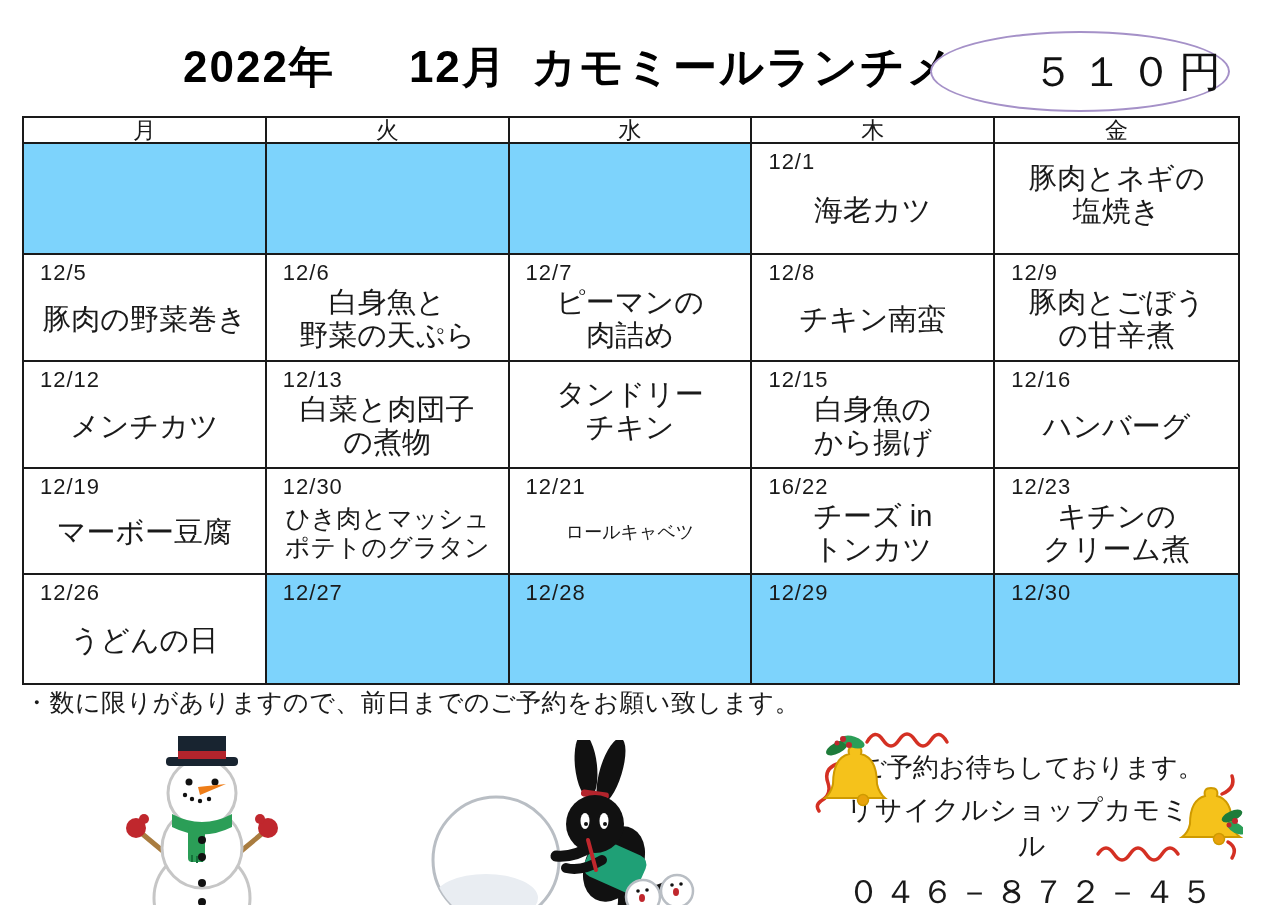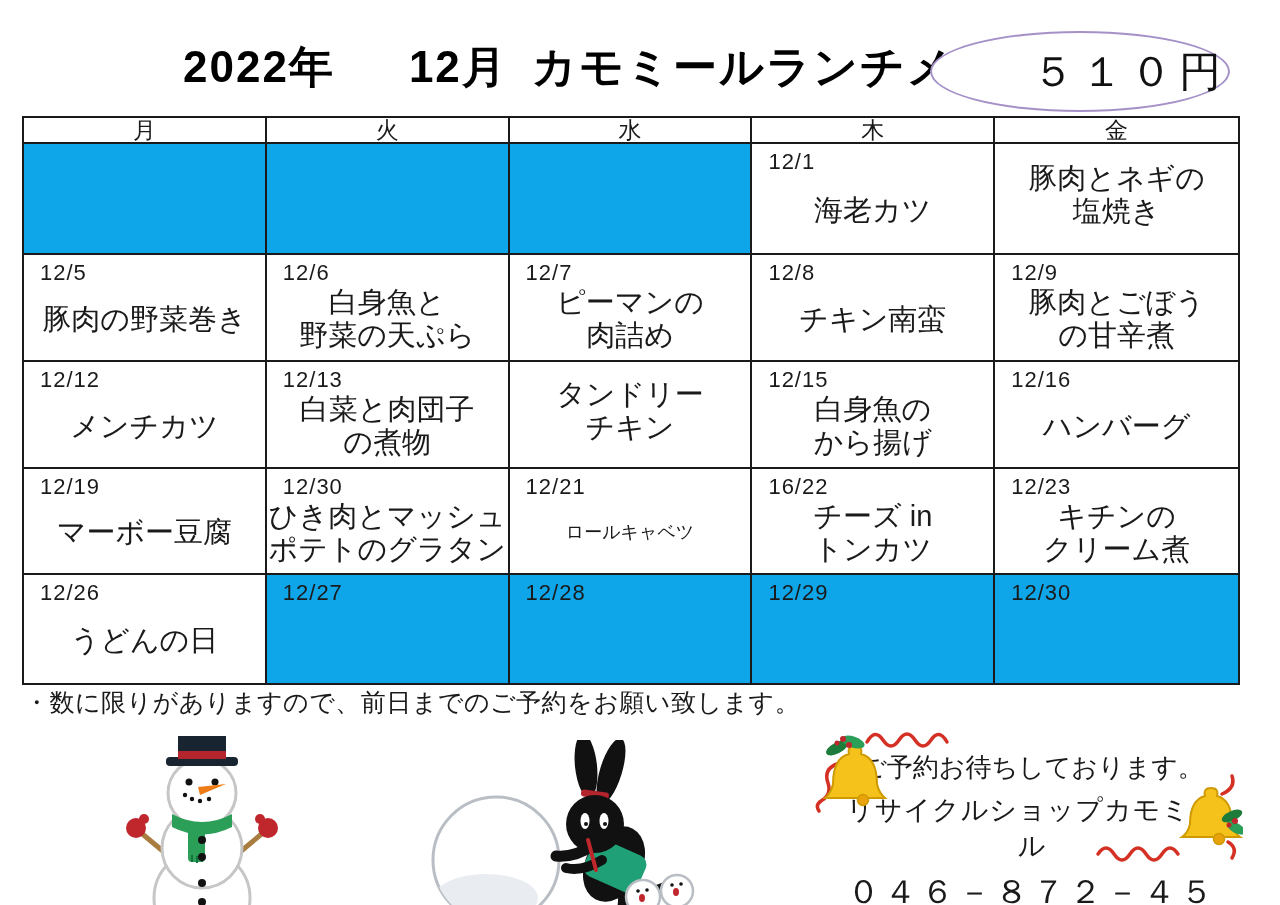--- a/index.html
+++ b/index.html
@@ -34,28 +34,28 @@
     grid-template-rows:26px 111px 107px 107px 106px auto;
   }
   .cal > div { border-right:2px solid #1a1a1a; border-bottom:2px solid #1a1a1a; }
   .cal > div:nth-child(5n) { border-right:none; }
   .cal > div:nth-child(n+26) { border-bottom:none; }
   .dow {
     display:flex; align-items:center; justify-content:center;
     font-size:23px; font-weight:normal;
   }
   .cell { display:flex; flex-direction:column; }
-  .cell.gray { background:#0ea5e9; }
+  .cell.gray { background:#7dd3fc; }
   .date { font-size:22px; padding:5px 0 0 16px; letter-spacing:1px; }
   .menu {
     flex:1; display:flex; align-items:center; justify-content:center;
     text-align:center; font-size:29px; line-height:1.13;
     white-space:pre-line; padding-bottom:8px;
   }
-  .menu.sm { font-size:29px; }
+  .menu.sm { font-size:25px; }
   .menu.md { font-size:18px; }
 
   
   .note { position:absolute; left:24px; top:686px; font-size:25px; letter-spacing:0.5px; }
   .contact { position:absolute; left:832px; top:750px; width:400px; text-align:center; }
   .contact .l1 { font-size:26px; }
   .contact .l2 { font-size:27px; margin-top:7px; letter-spacing:1px; }
   .contact .phone { font-size:33px; margin-top:6px; letter-spacing:4px; }
 
   

